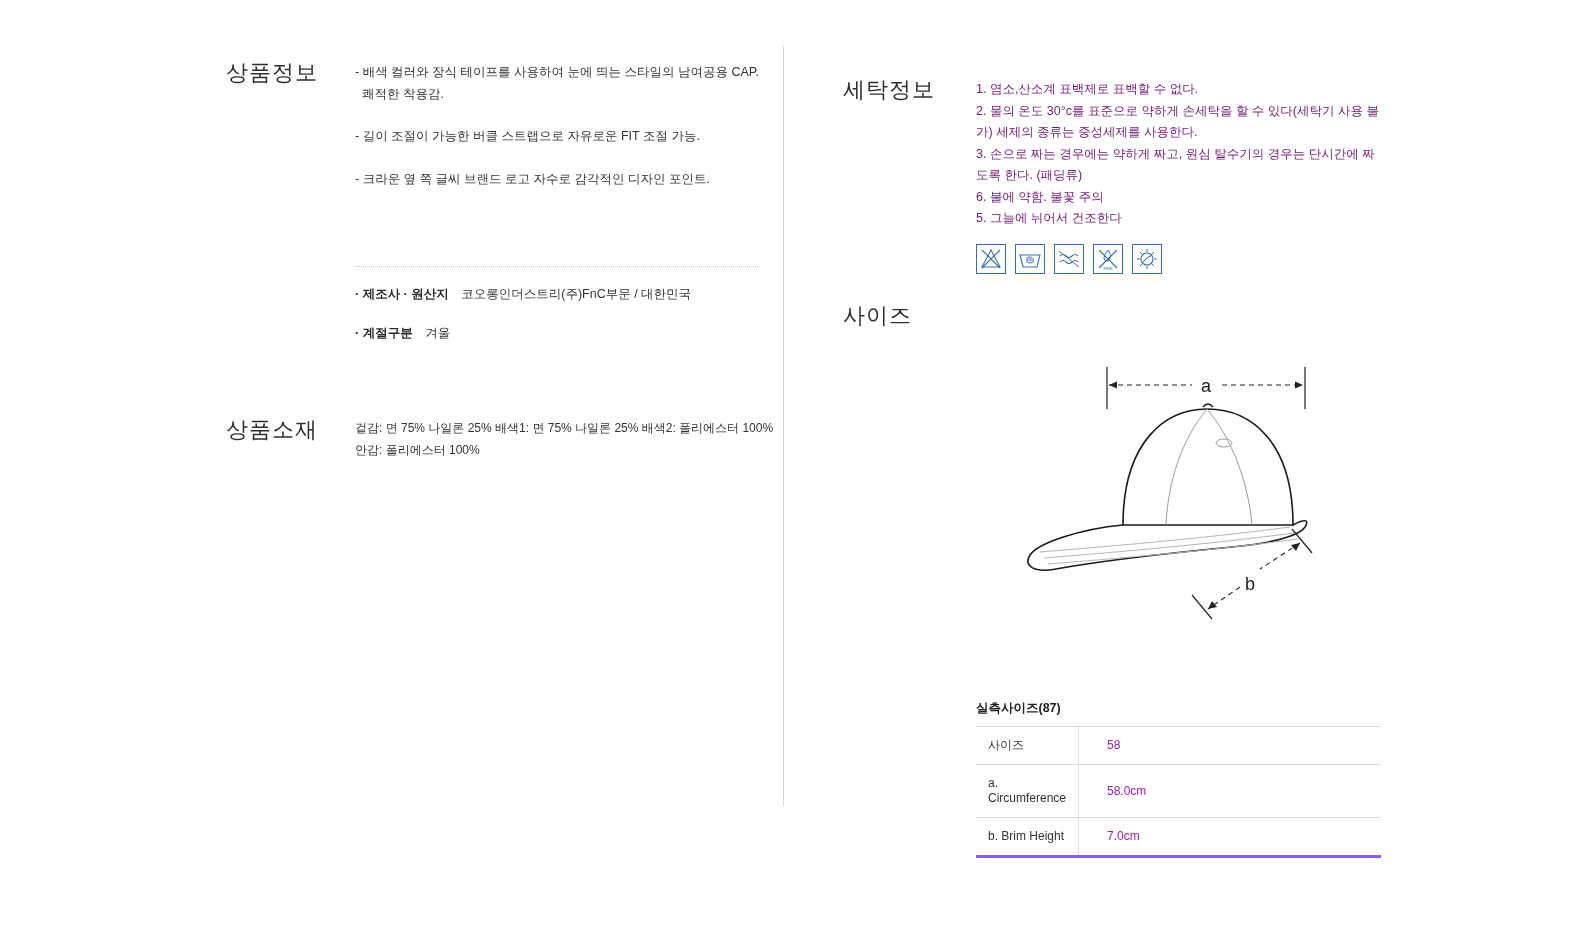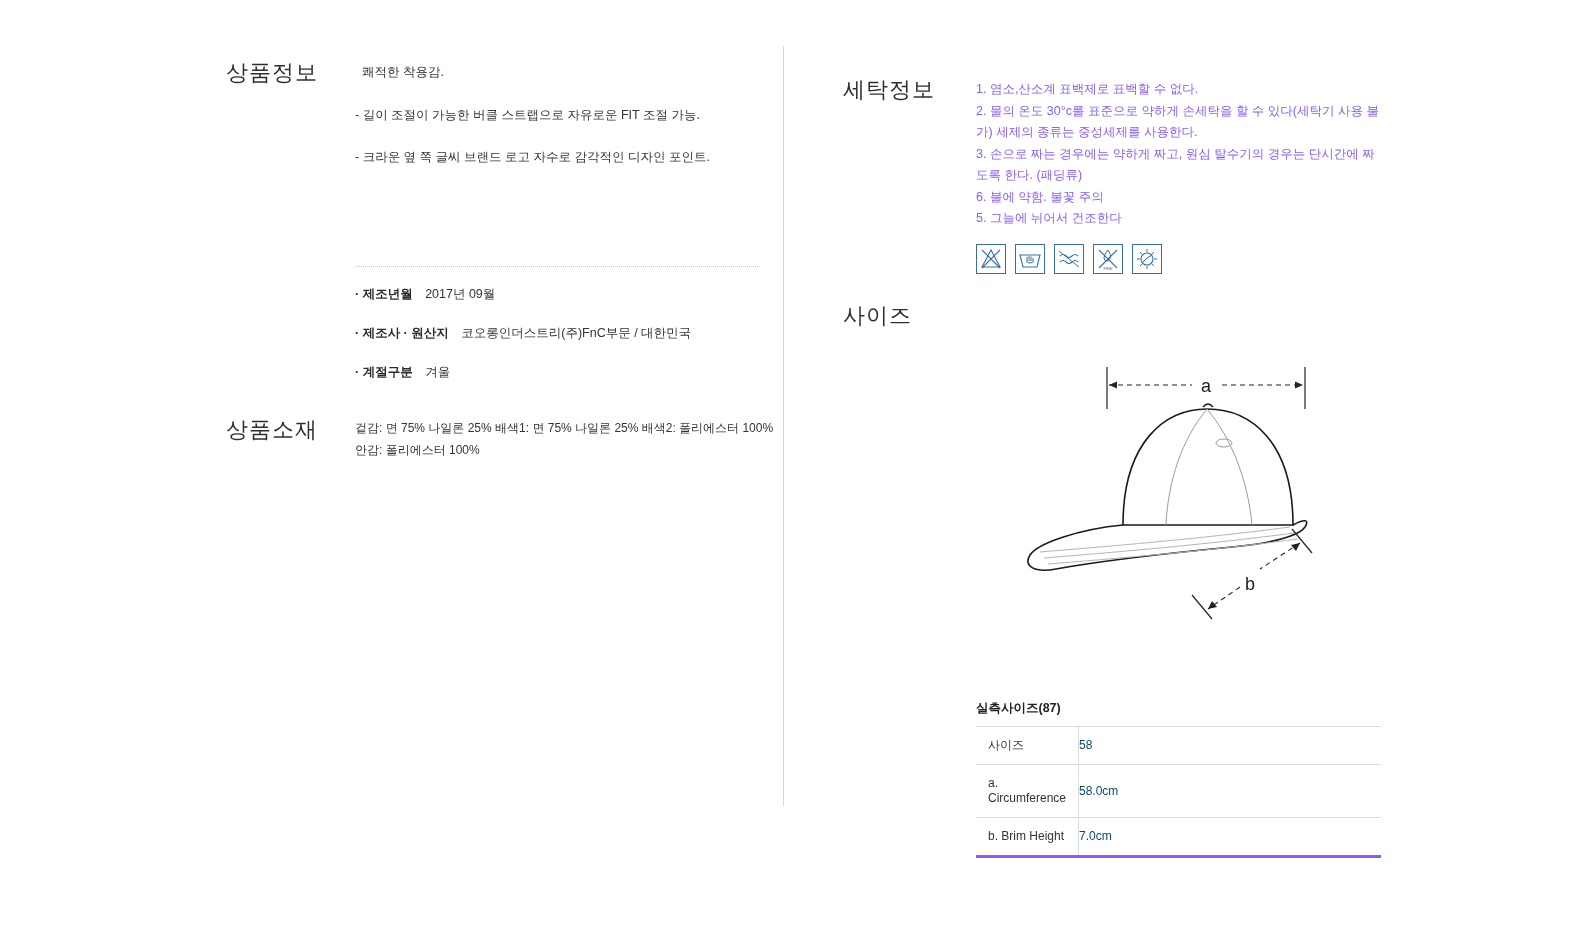--- a/index.html
+++ b/index.html
@@ -106,21 +106,21 @@
     width: 796px;
     height: 926px;
   }
   .wash-lines {
     position: absolute;
     left: 976px;
     top: 62px;
     width: 408px;
     font-size: 12.5px;
     line-height: 21.5px;
-    color: #8b5cf6;
+    color: #701a75;
   }
   .wash-symbols {
     position: absolute;
     left: 976px;
     top: 227px;
     display: flex;
     gap: 9px;
   }
   .sym {
     width: 30px;
@@ -166,50 +166,47 @@
     vertical-align: middle;
     font-size: 12px;
     line-height: 15px;
   }
   table.sizes td.key {
     width: 90px;
     border-right: 1px solid #dcdcdc;
     color: #333;
   }
   table.sizes td.val {
-    padding-left: 0;
-    color: #0c4a6e;
+    padding-left: 28px;
+    color: #a21caf;
   }
 </style>
 </head>
 <body>
 
 <div class="page">
 
   <div class="divider-vertical"></div>
 
   <div class="col-left">
 
     <div class="section-heading h-product-info">상품정보</div>
 
     <div class="info-lines">
+      <div>- 배색 컬러와 장식 테이프를 사용하여 눈에 띄는 스타일의 남여공용 CAP.</div>
       <div class="indent">쾌적한 착용감.</div>
       <div class="blank"></div>
       <div>- 길이 조절이 가능한 버클 스트랩으로 자유로운 FIT 조절 가능.</div>
       <div class="blank"></div>
       <div>- 크라운 옆 쪽 글씨 브랜드 로고 자수로 감각적인 디자인 포인트.</div>
     </div>
 
     <div class="dotted-rule"></div>
 
     <div class="spec-list">
-      <div class="spec-row">
-        <span class="spec-label">· 제조년월</span>
-        <span class="spec-value">2017년 09월</span>
-      </div>
       <div class="spec-row">
         <span class="spec-label">· 제조사 · 원산지</span>
         <span class="spec-value">코오롱인더스트리(주)FnC부문 / 대한민국</span>
       </div>
       <div class="spec-row">
         <span class="spec-label">· 계절구분</span>
         <span class="spec-value">겨울</span>
       </div>
     </div>
 

